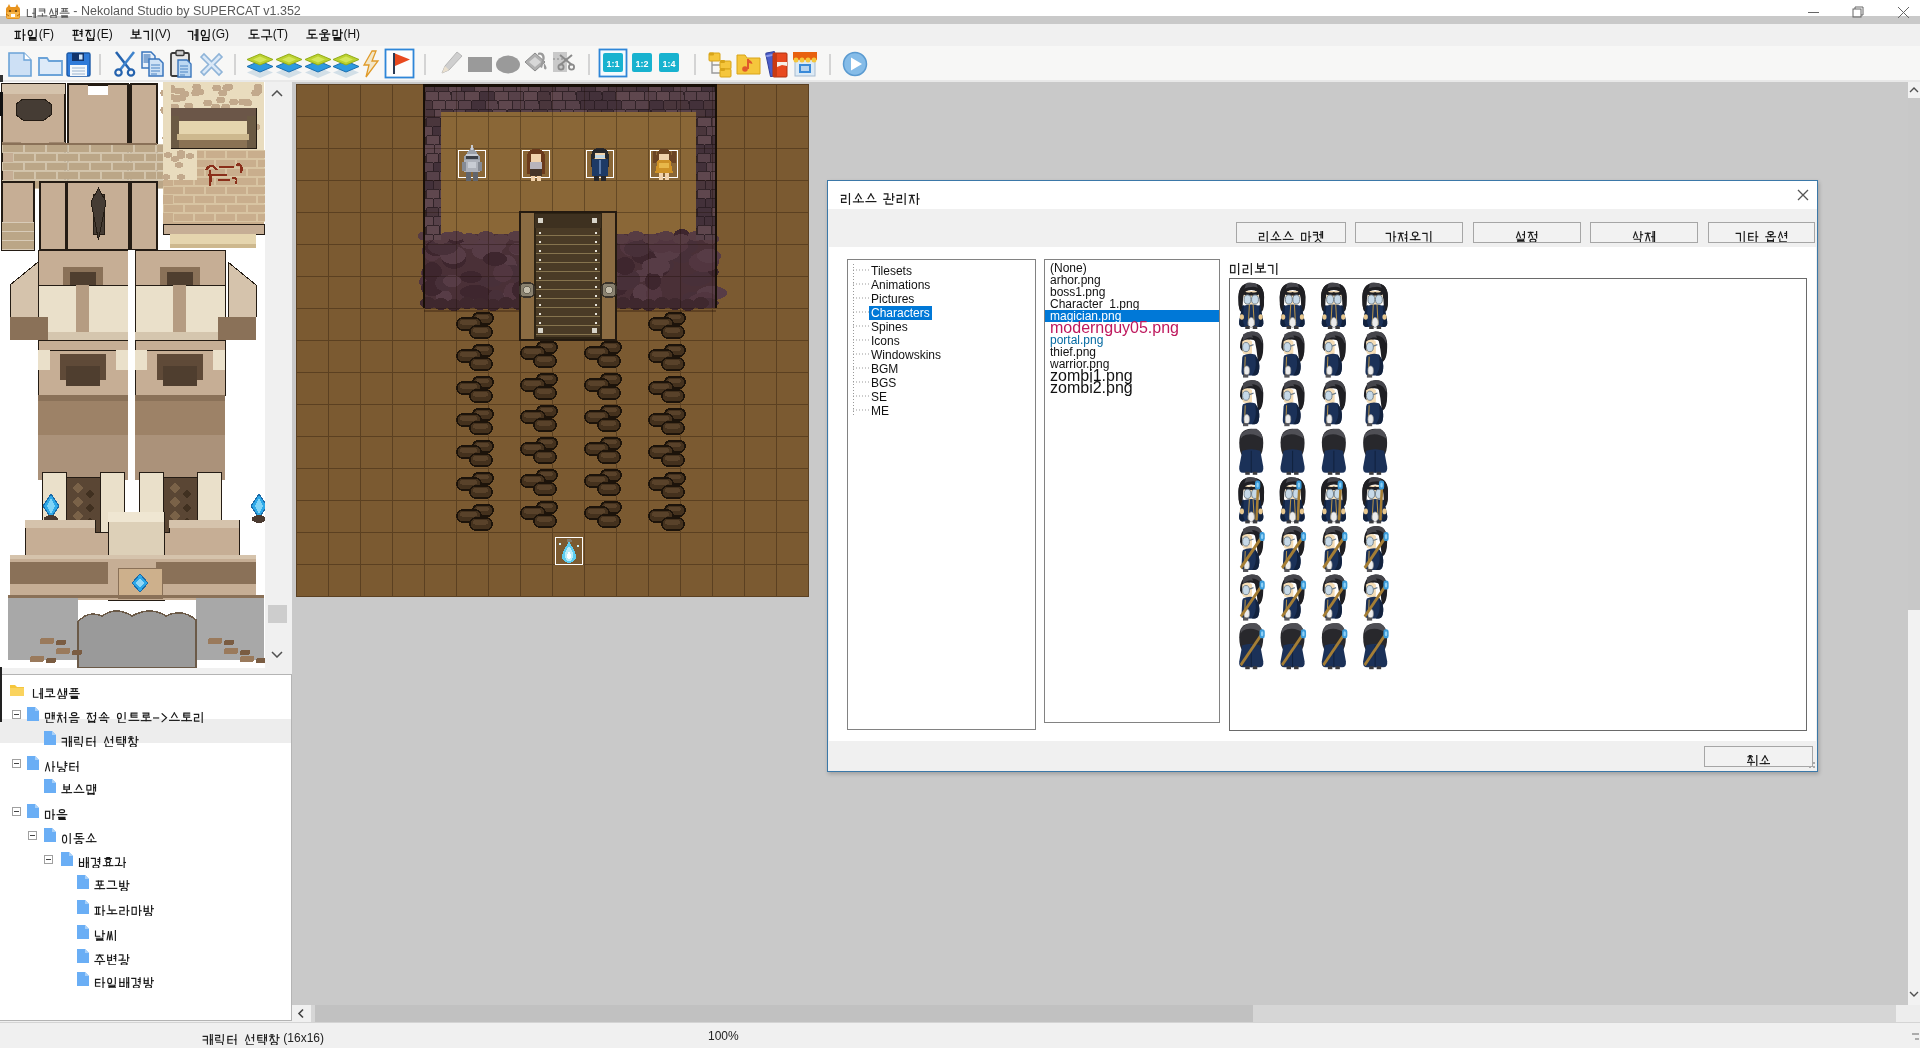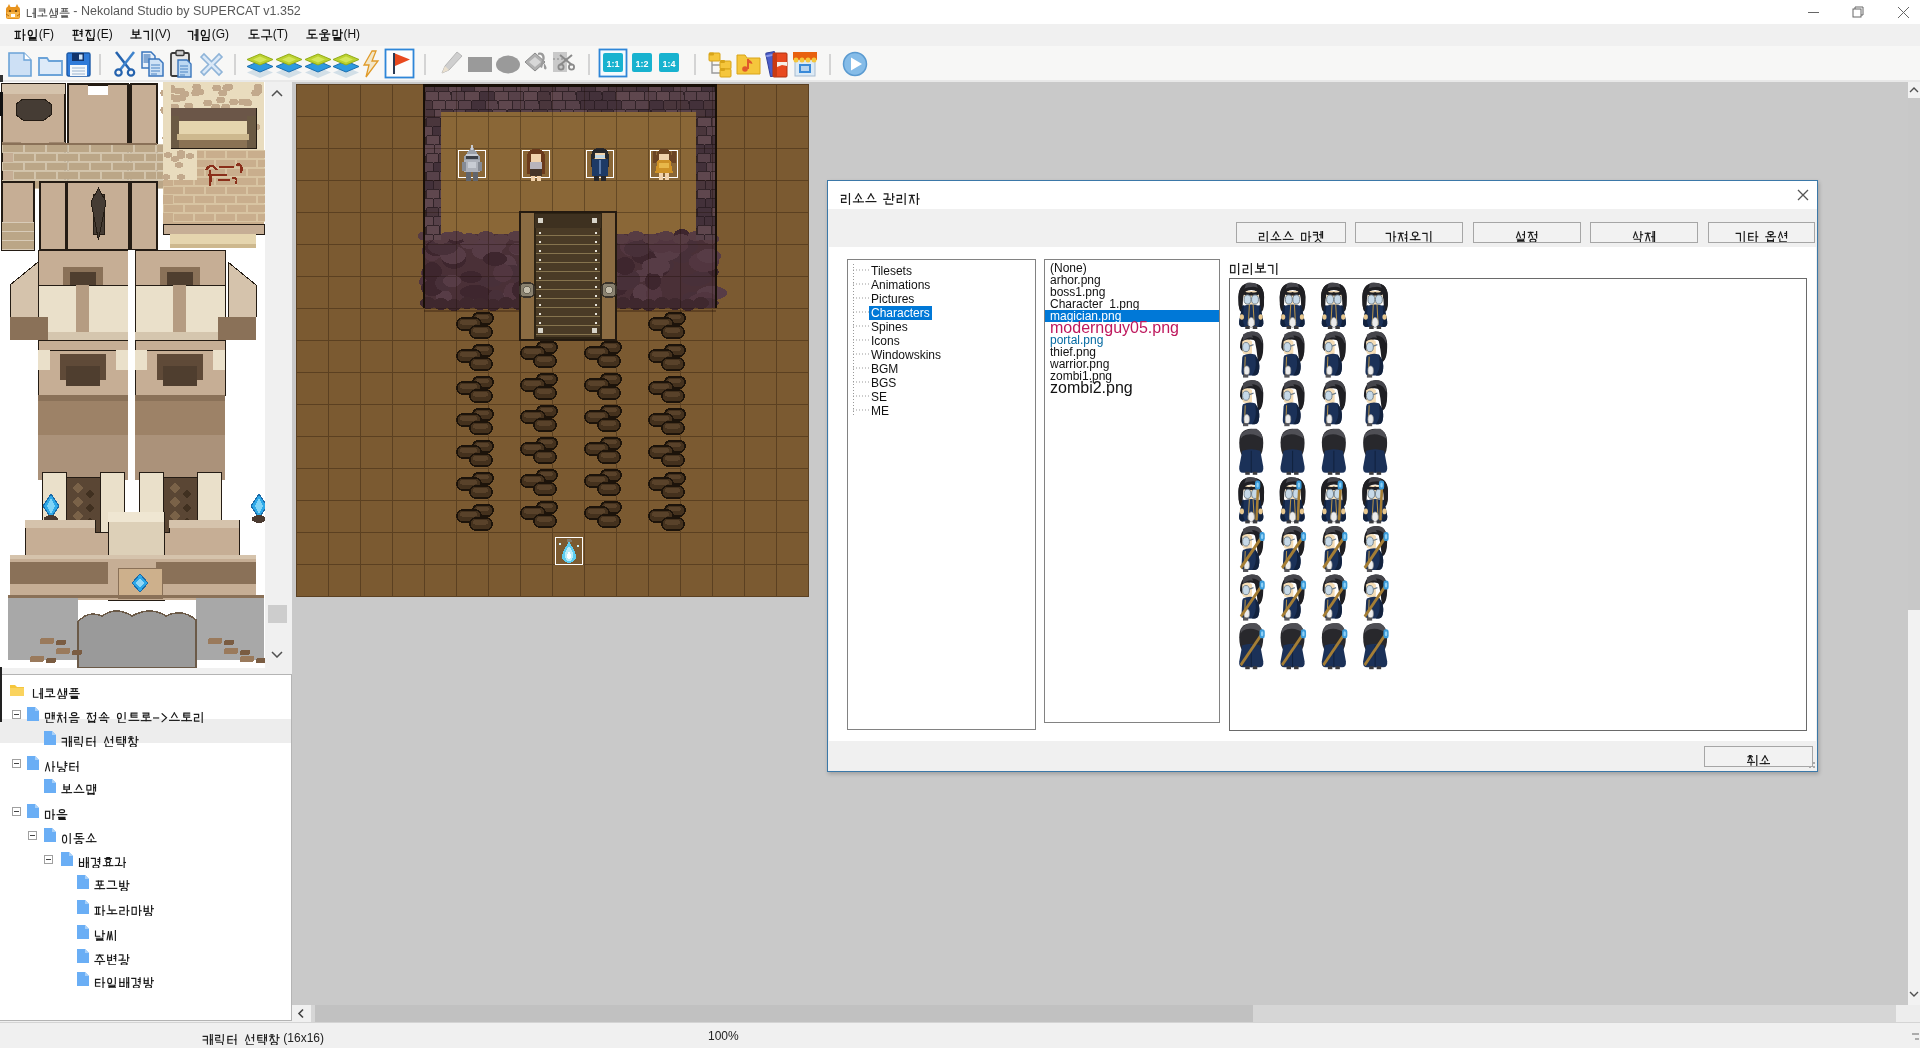--- a/index.html
+++ b/index.html
@@ -1,21 +1,21 @@
 <!DOCTYPE html>
 <html><head><meta charset="utf-8">
 <style>
 *{margin:0;padding:0;box-sizing:border-box}
 html,body{width:1920px;height:1048px;overflow:hidden;background:#c9c9c9;
   font-family:"Liberation Sans",sans-serif;-webkit-font-smoothing:antialiased}
 .abs{position:absolute}
 </style></head>
 <body>
 
-<div class="abs" style="left:0;top:0;width:1920px;height:24px;background:#fff">
+<div class="abs" style="left:0;top:0;width:1920px;height:16px;background:#fff">
 <svg class="abs" style="left:5px;top:4px" width="16" height="16" viewBox="0 0 16 16">
 <rect x="1" y="3" width="14" height="12" rx="2" fill="#e8941f"></rect>
 <path d="M2 4 L4 0 L6 4 Z" fill="#e8941f"></path>
       <path d="M10 4 L12 0 L14 4 Z" fill="#e8941f"></path>
 <rect x="2" y="8" width="12" height="6" fill="#f7b64a"></rect>
 <circle cx="5" cy="7" r="1" fill="#5a3a10"></circle>
       <circle cx="11" cy="7" r="1" fill="#5a3a10"></circle>
 <rect x="6" y="10" width="4" height="3" fill="#fff"></rect>
 <path d="M1 10 L4 12 M15 10 L12 12" stroke="#b56d10" stroke-width="1"></path>
 </svg>
@@ -2096,21 +2096,21 @@
     <div class="abs" style="left:216px;top:78px;width:176px;height:464px;background:#fff;border:1px solid #828282"></div>
     <div class="abs" style="left:222px;top:81px;font-size:12px;color:#111;line-height:12px">(None)</div>
     <div class="abs" style="left:222px;top:93px;font-size:12px;color:#111;line-height:12px">arhor.png</div>
     <div class="abs" style="left:222px;top:105px;font-size:12px;color:#111;line-height:12px">boss1.png</div>
     <div class="abs" style="left:222px;top:117px;font-size:12px;color:#111;line-height:12px">Character_1.png</div>
     <div class="abs" style="left:217px;top:129px;width:174px;font-size:12px;background:#0078d7;color:#fff;line-height:12px;padding-left:5px">magician.png</div>
     <div class="abs" style="left:222px;top:141px;font-size:16px;color:#be185d;line-height:12px">modernguy05.png</div>
     <div class="abs" style="left:222px;top:153px;font-size:12px;color:#0369a1;line-height:12px">portal.png</div>
     <div class="abs" style="left:222px;top:165px;font-size:12px;color:#111;line-height:12px">thief.png</div>
     <div class="abs" style="left:222px;top:177px;font-size:12px;color:#111;line-height:12px">warrior.png</div>
-    <div class="abs" style="left:222px;top:189px;font-size:12px;color:#111;line-height:12px">zombi1.png</div>
+    <div class="abs" style="left:222px;top:189px;font-size:16px;color:#111;line-height:12px">zombi1.png</div>
     <div class="abs" style="left:222px;top:201px;font-size:16px;color:#111;line-height:12px">zombi2.png</div>
     <div class="abs" style="left:401px;top:78px"><svg style="width:50.2px;height:12px;vertical-align:-2px;" viewBox="0 0 418 100" fill="none" stroke="#1a1a1a" stroke-width="10" stroke-linecap="square">
         <g transform="translate(0,0)">
           <rect x="13" y="20" width="36" height="61"></rect>
           <line x1="80" y1="4" x2="80" y2="96"></line>
         </g>
         <g transform="translate(106,0)">
           <polyline points="11,20 49,20 49,50 13,50 13,80 52,80"></polyline>
           <line x1="80" y1="4" x2="80" y2="96"></line>
         </g>

